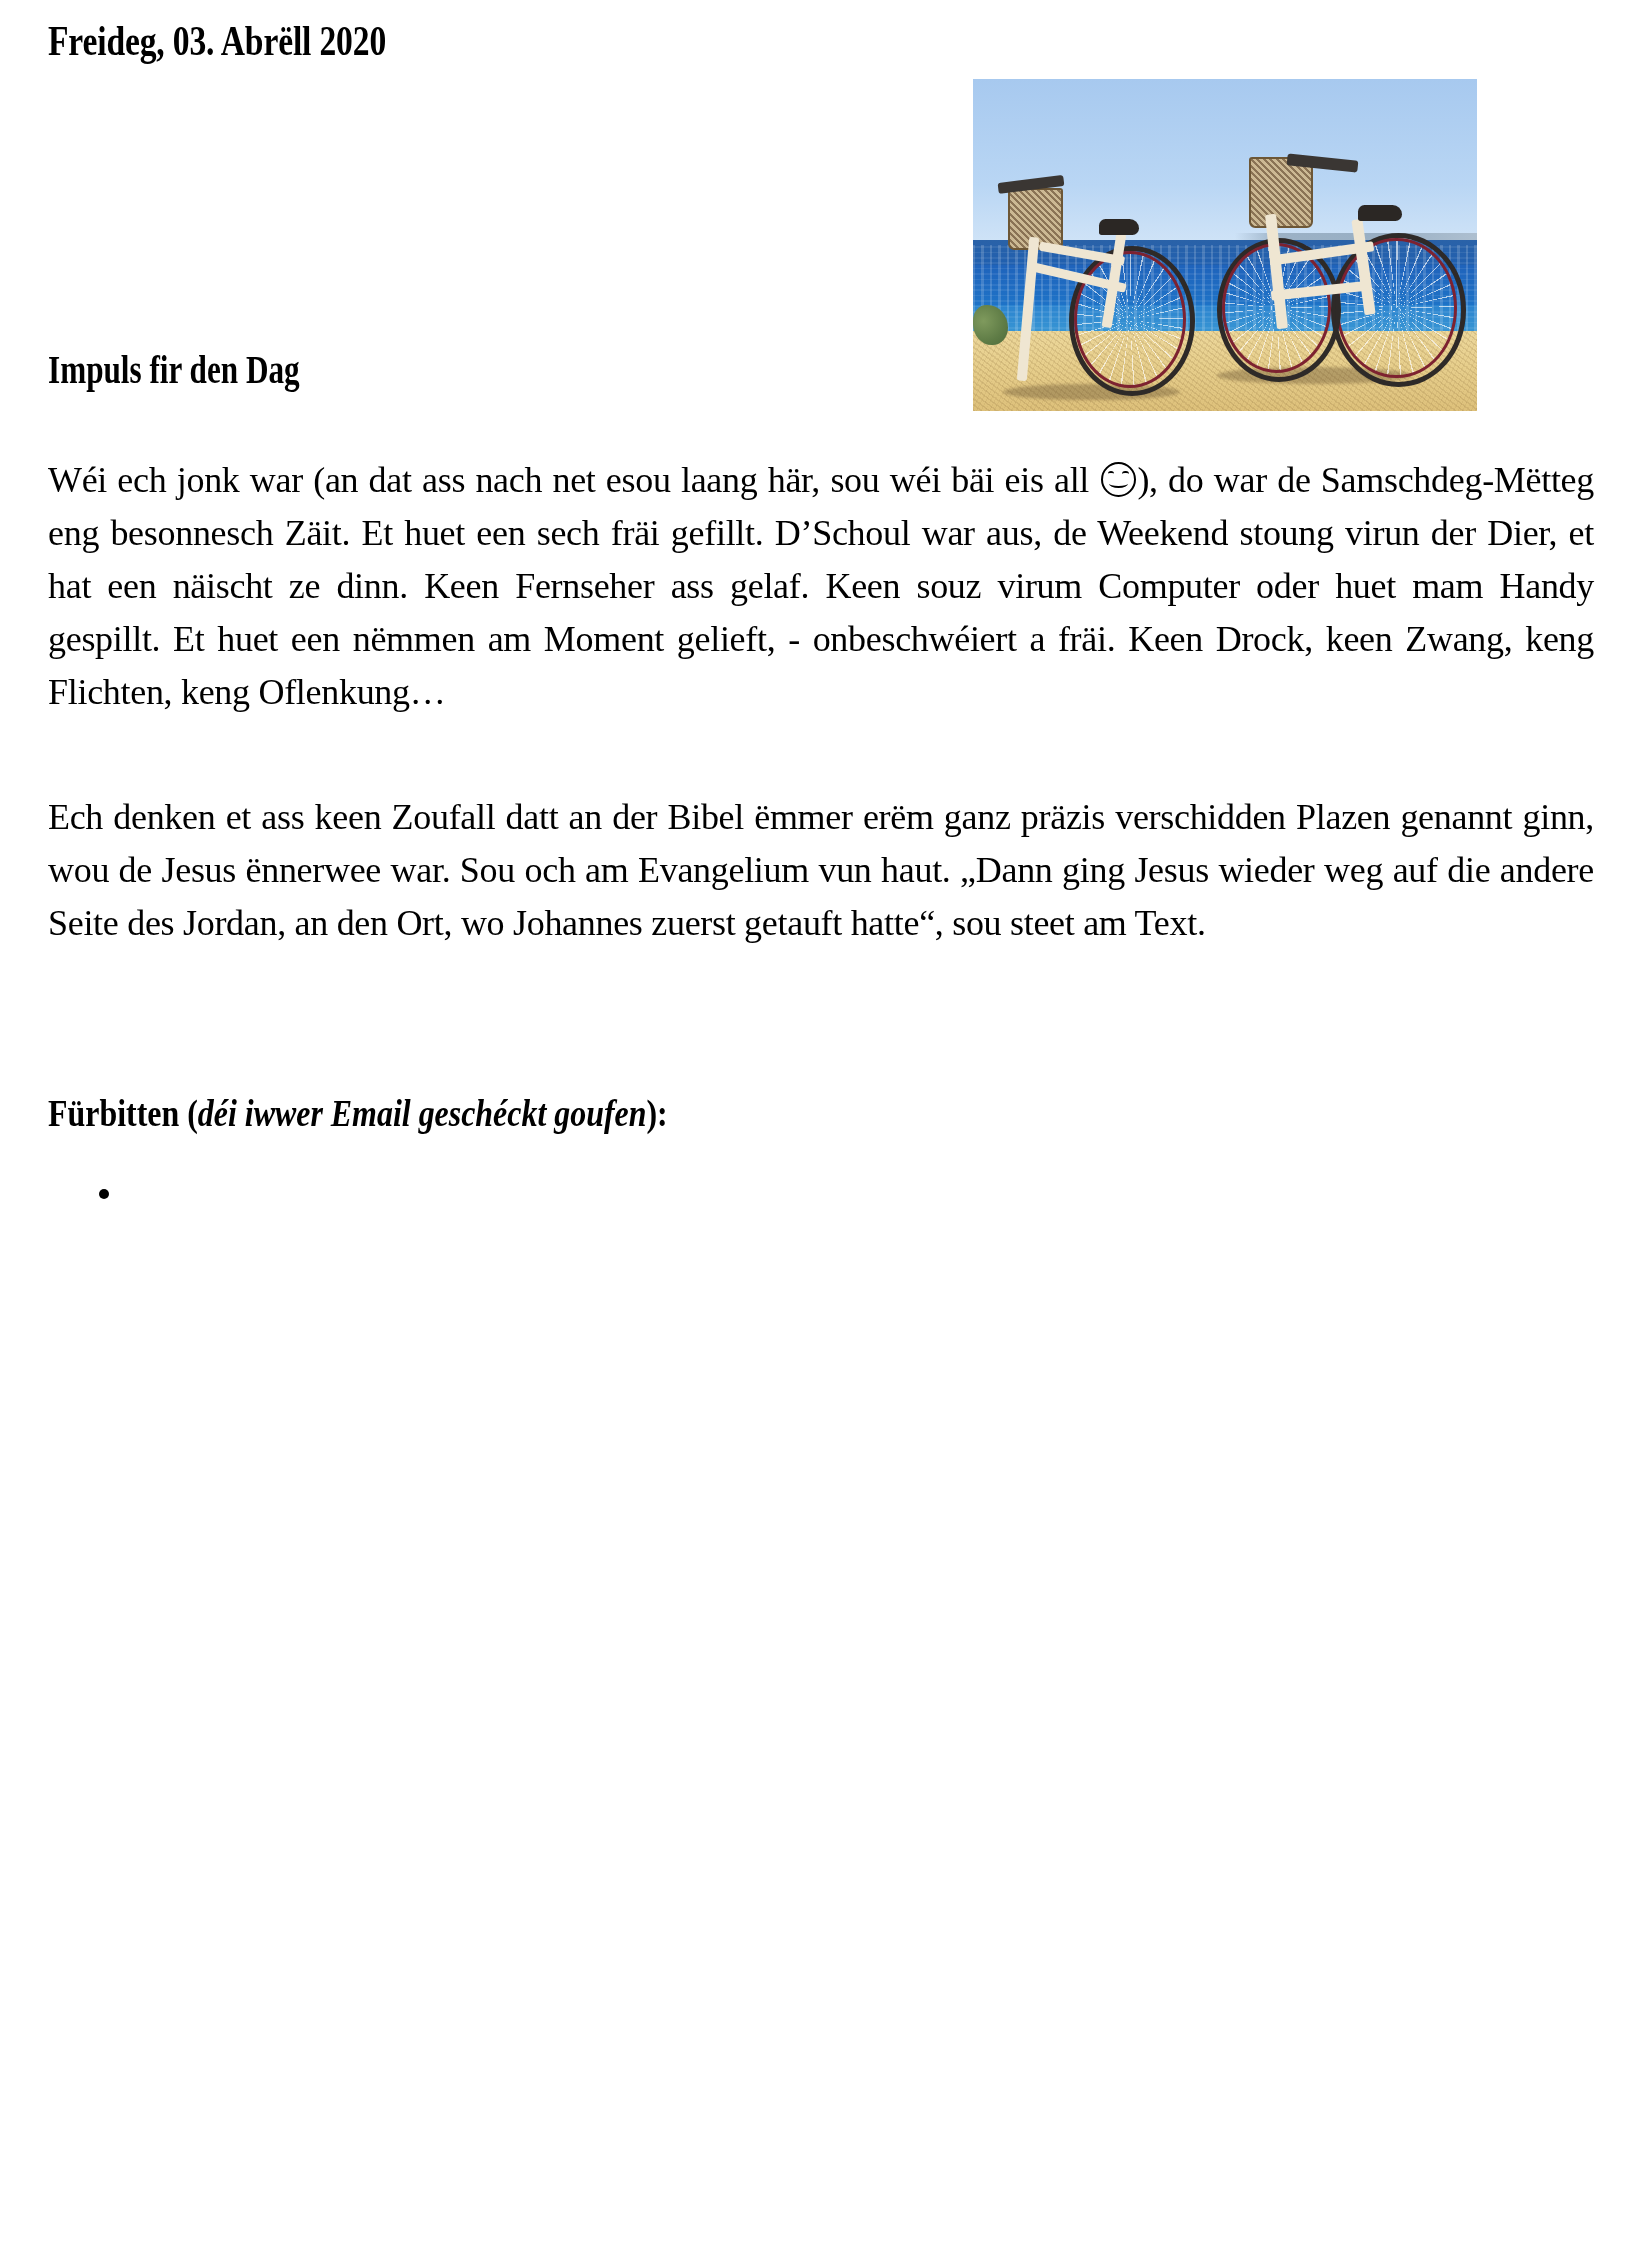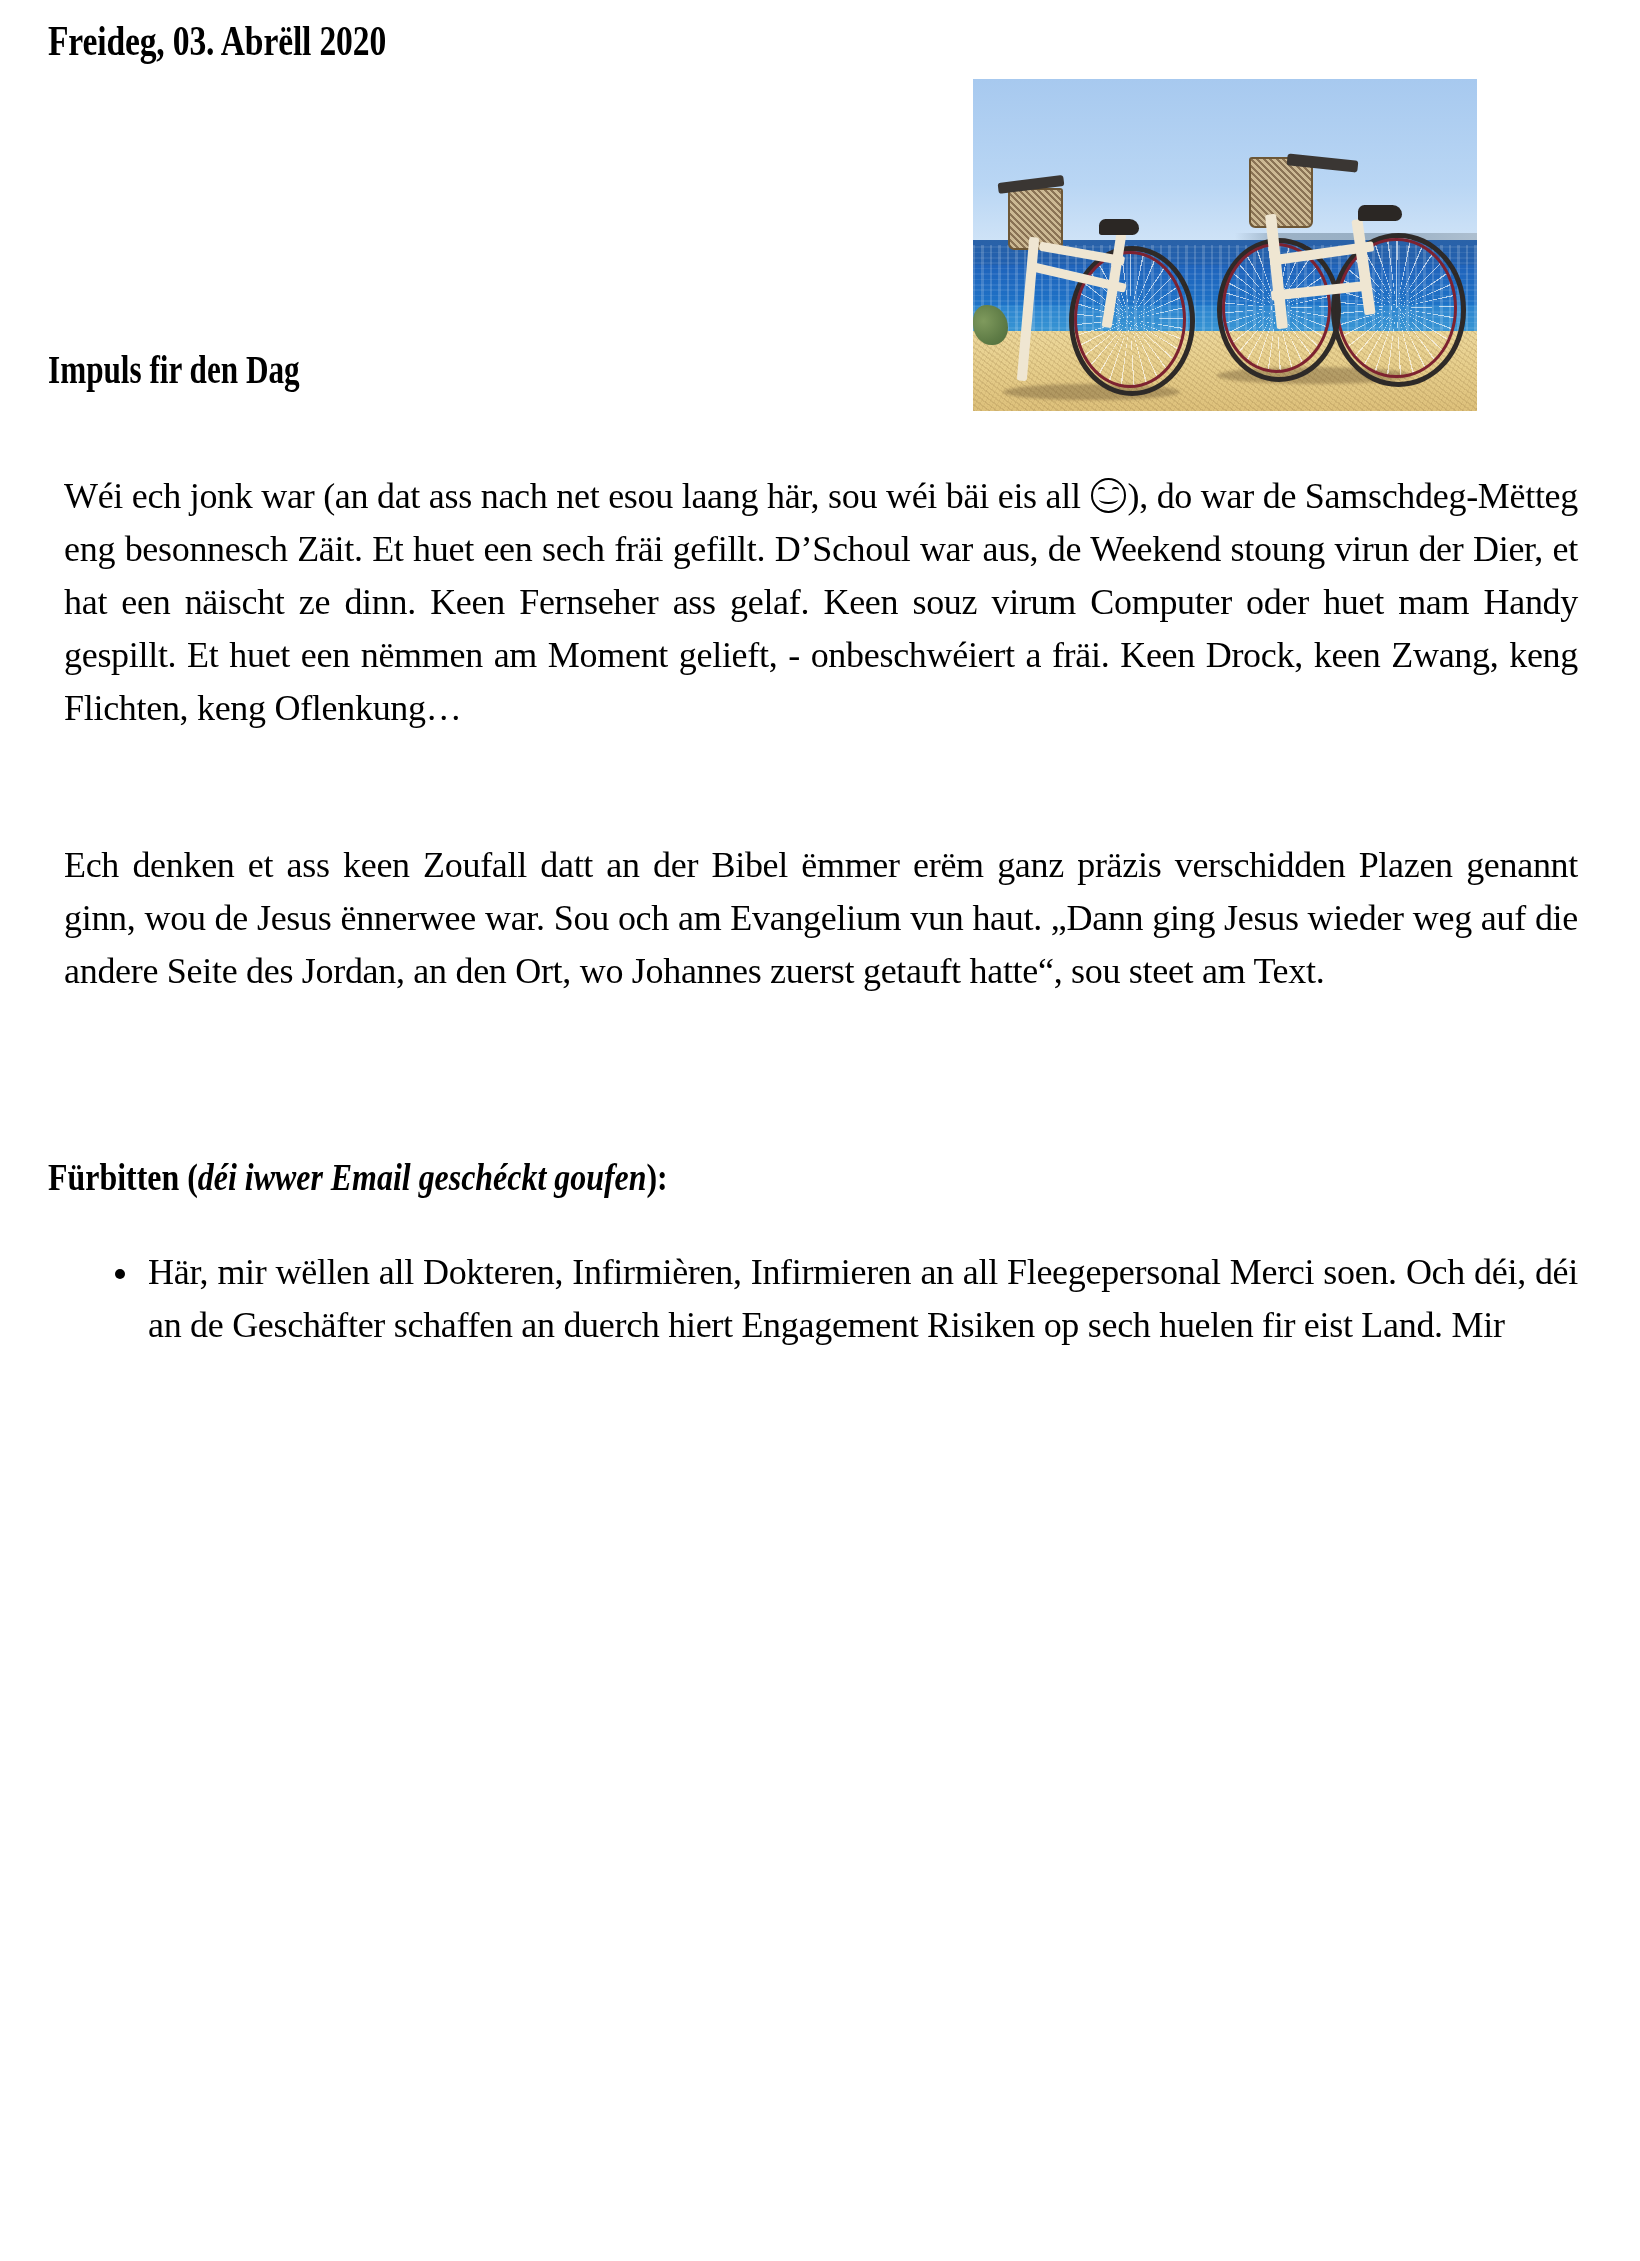--- a/index.html
+++ b/index.html
@@ -151,21 +151,21 @@
     border-radius: 50%;
     filter: blur(1.5px);
   }
 
   
   p.body, li.body {
     font-size: 36px;
     line-height: 53px;
     text-align: justify;
     text-justify: inter-word;
-    margin: 16px;
+    margin: 0;
     -webkit-hyphens: none;
     hyphens: none;
   }
   .para-gap { height: 36px; }
   .tight { letter-spacing: -0.3px; }
 
   .smiley {
     display: inline-block;
     width: 31px;
     height: 31px;
@@ -301,18 +301,18 @@
     <div class="para-gap"></div>
 
 
     <div style="height:36px;"></div>
 
     <h3 class="fuerbitten-head"><span>Fürbitten (</span><em>déi iwwer Email geschéckt goufen</em><span>):</span></h3>
 
     <div style="height:34px;"></div>
 
     <ul class="prayers">
-      <li class="body tight"><span class="bullet"></span><span>Här, mir wëllen all Dokteren, Infirmièren, Infirmieren an all  Fleegepersonal Merci soen. Och déi, déi an de Geschäfter schaffen an duerch hiert Engagement Risiken op sech huelen fir eist Land. Mir</span></li>
+      <li class="body tight"><span class="bullet"></span></li>
     </ul>
 
   </div>
 </div>
 
 
 </body></html>

